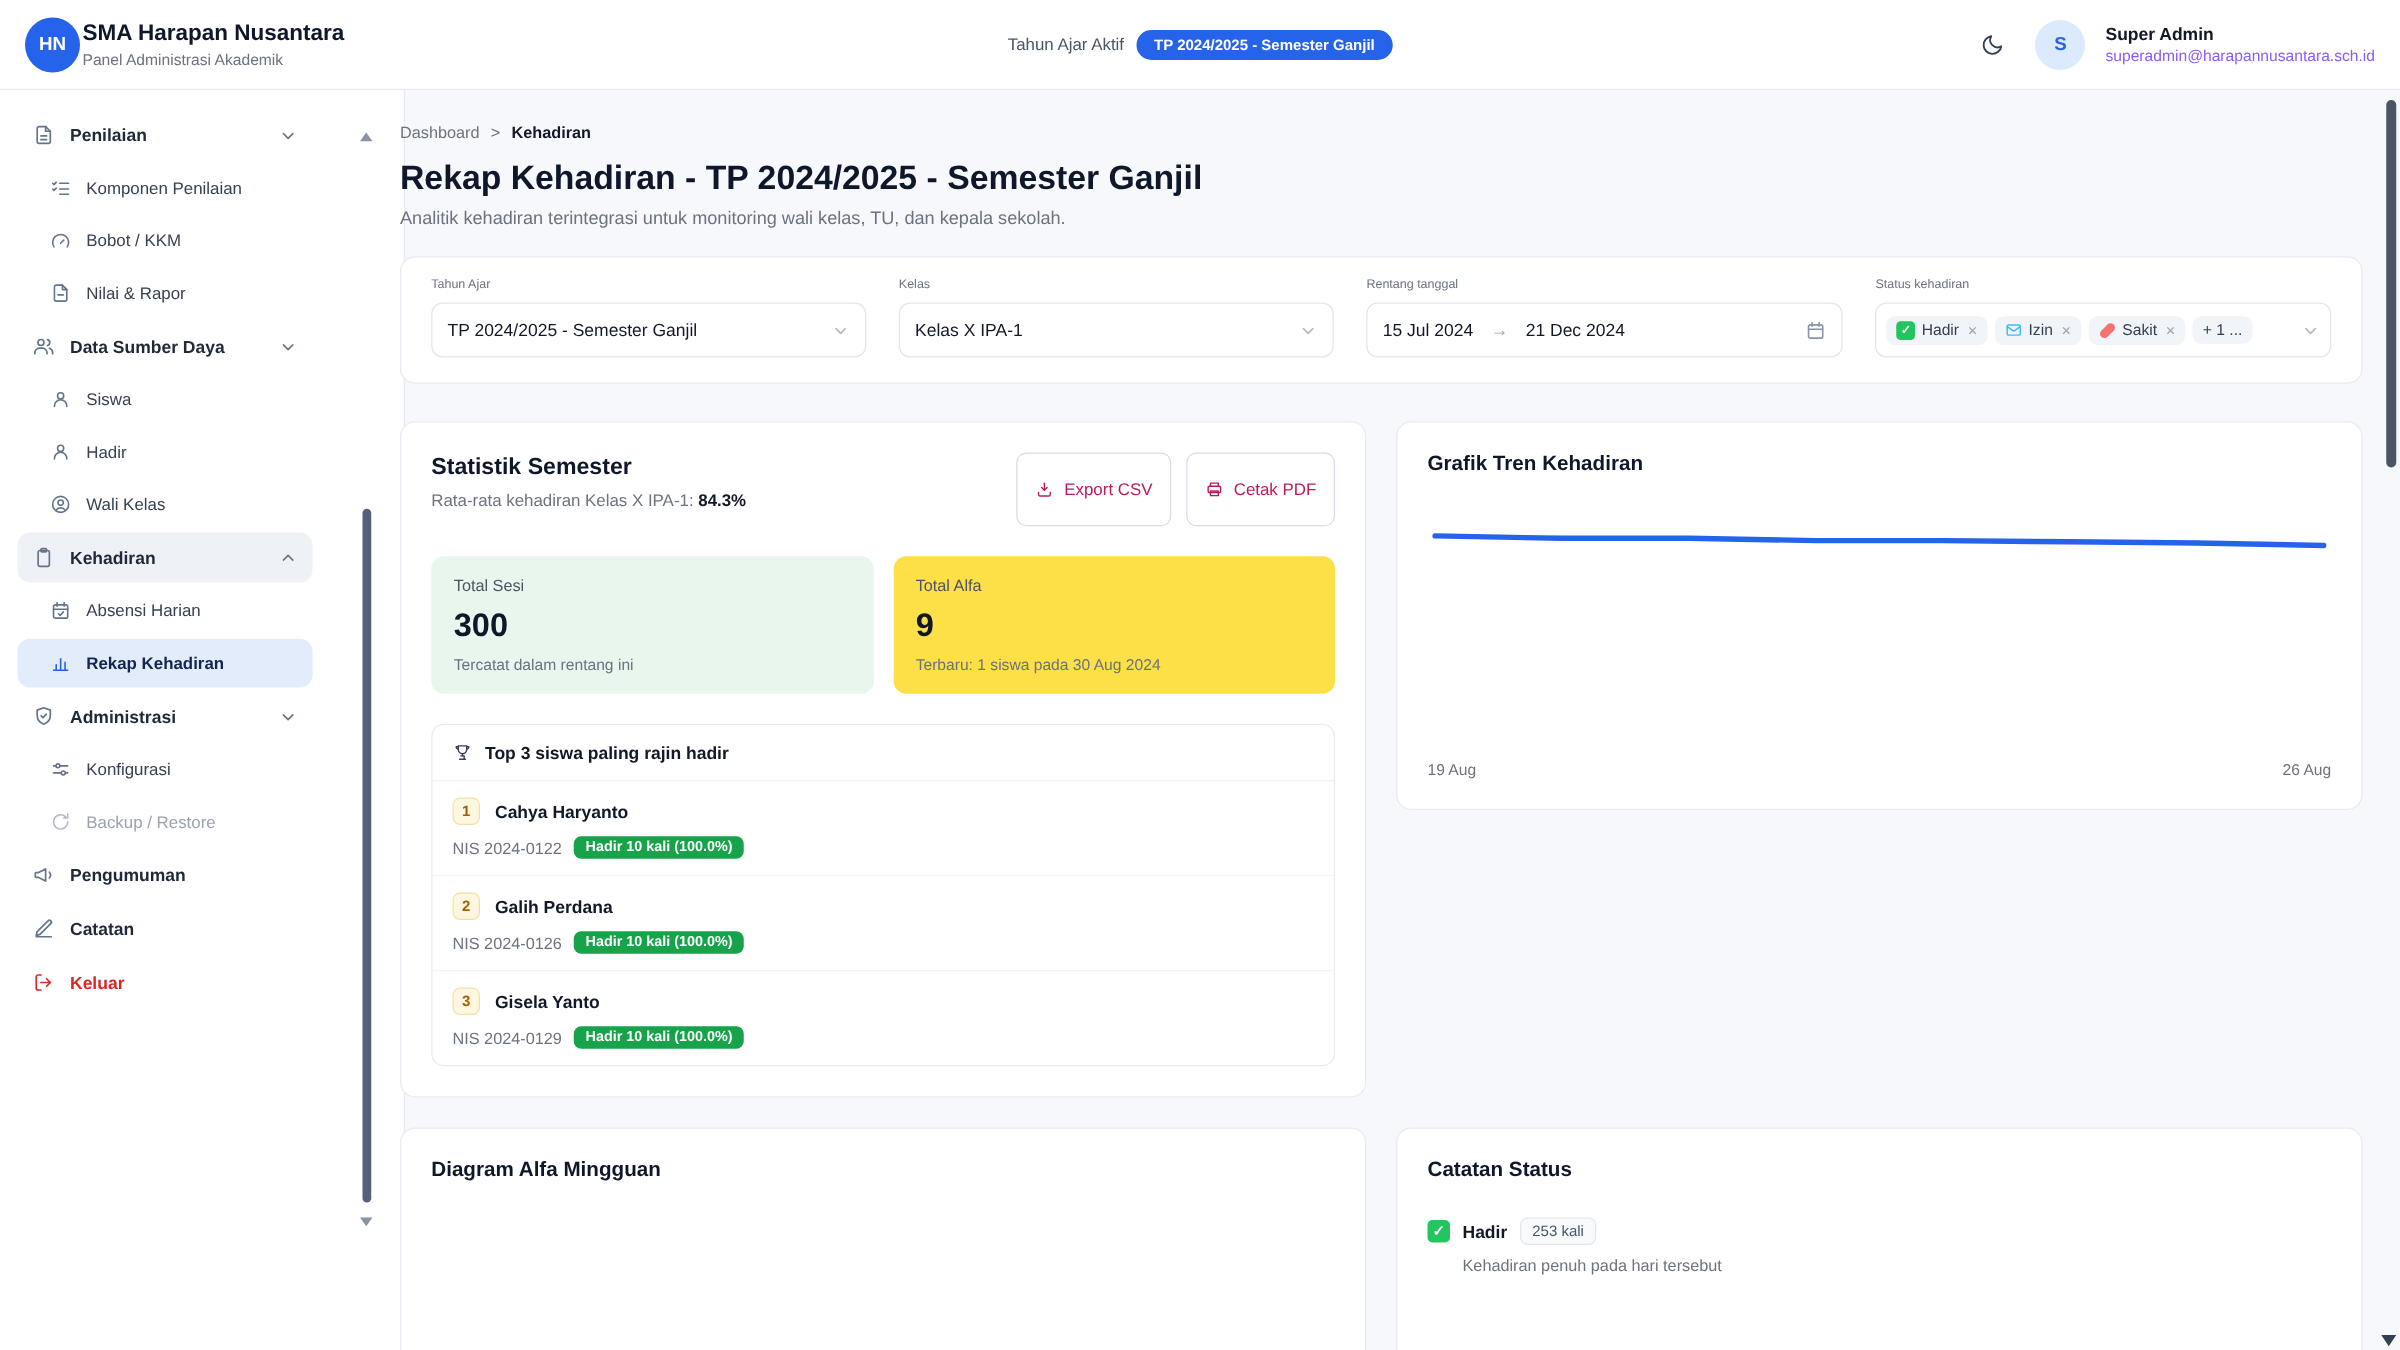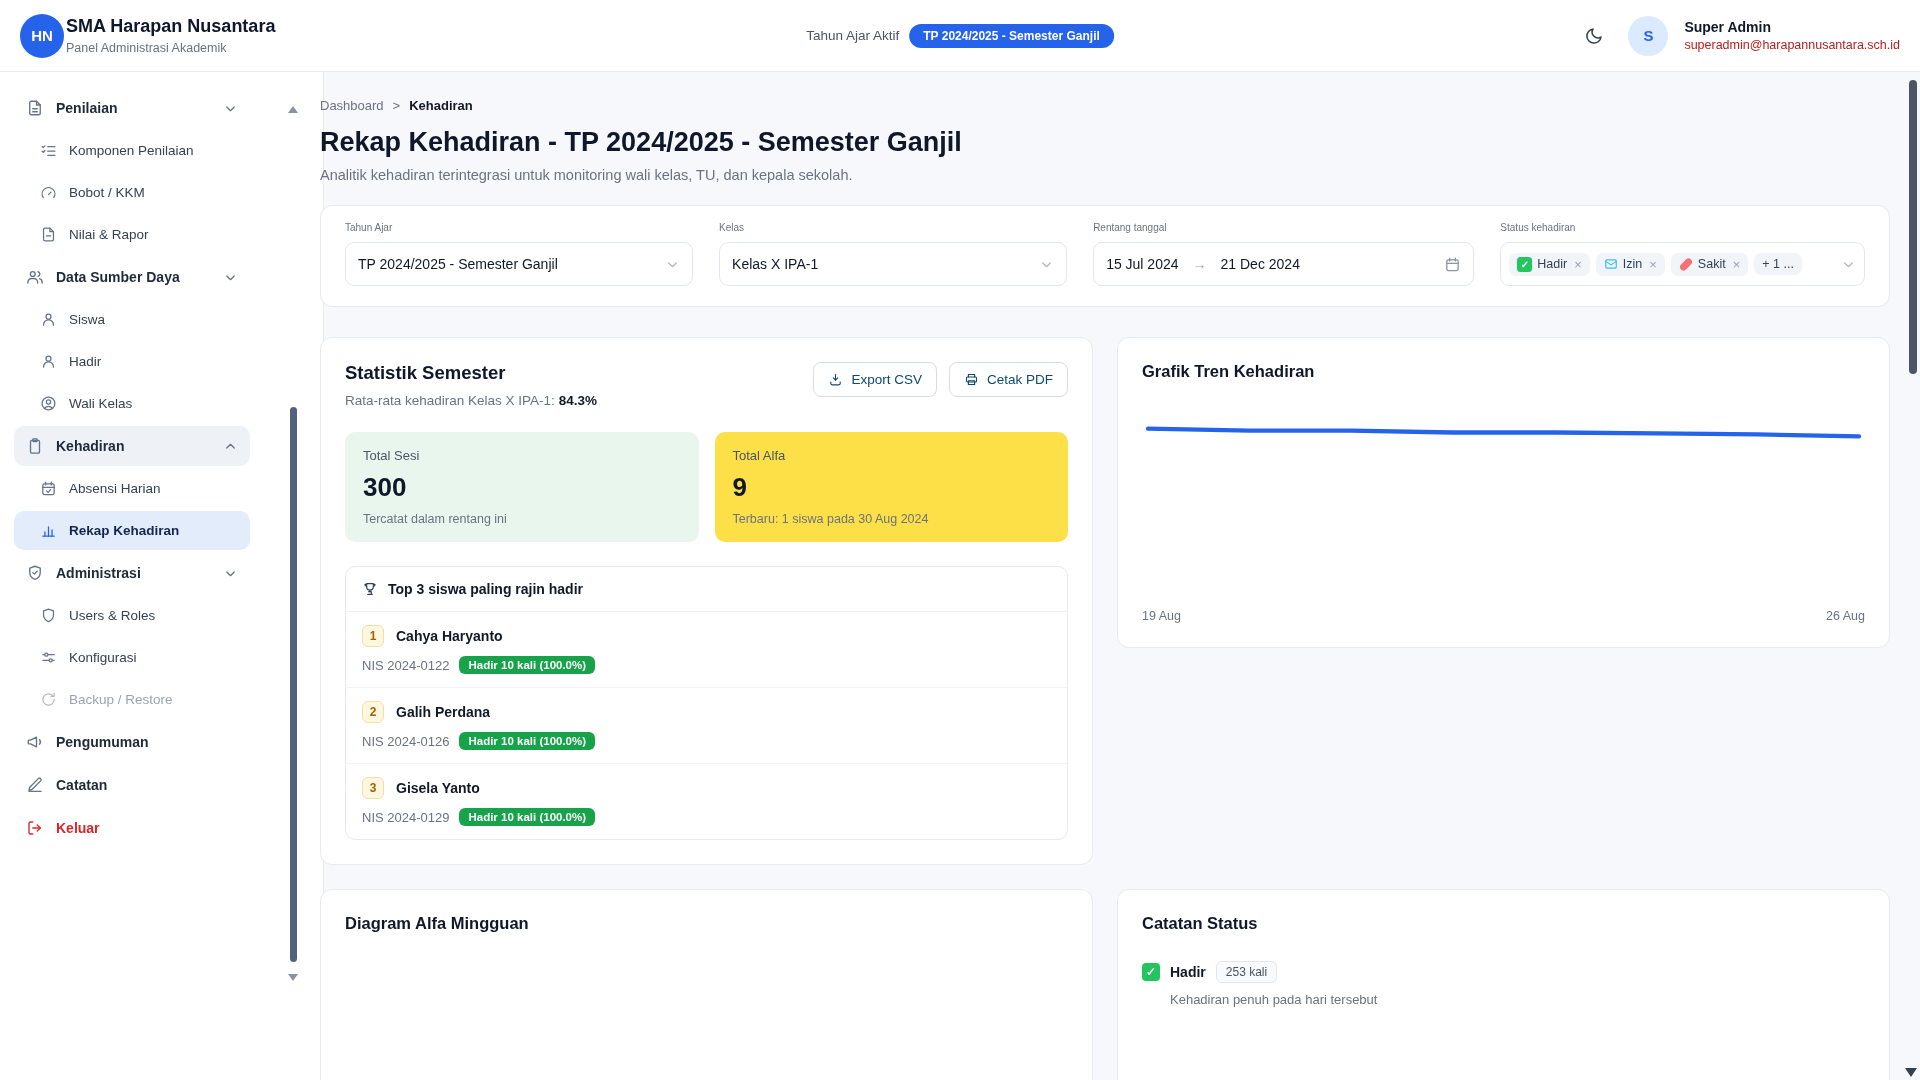--- a/index.html
+++ b/index.html
@@ -12,21 +12,21 @@
   .logo{width:44px;height:44px;border-radius:50%;background:#2563eb;color:#fff;font-weight:bold;font-size:15px;display:flex;align-items:center;justify-content:center}
   .app-title{font-size:18px;font-weight:bold;color:#0f172a}
   .app-subtitle{font-size:12.5px;color:#6b7280;margin-top:4px}
   .header-center{position:absolute;left:50%;top:50%;transform:translate(-50%,-50%);display:flex;align-items:center;gap:10px}
   .year-label{font-size:13.5px;color:#4b5563}
   .year-badge{background:#2563eb;color:#fff;font-size:12px;font-weight:bold;padding:5px 14px;border-radius:999px}
   .header-right{margin-left:auto;display:flex;align-items:center;gap:16px}
   .icon-btn{background:none;border:none;cursor:pointer;width:36px;height:36px;display:flex;align-items:center;justify-content:center;color:#334155}
   .avatar{width:40px;height:40px;border-radius:50%;background:#dbeafe;color:#2563eb;font-weight:bold;font-size:15px;display:flex;align-items:center;justify-content:center;cursor:pointer}
   .user-name{font-size:14px;font-weight:bold;color:#111827}
-  .user-email{font-size:12.5px;color:#b91c1c;margin-top:3px}
+  .user-email{font-size:12.5px;color:#8b5cf6;margin-top:3px}
 
   
   .sidebar{position:absolute;top:72px;left:0;bottom:0;width:324px;background:#fff;border-right:1px solid #e7eaf0;padding:16px 12px 14px 14px}
   .snav{width:236px;display:flex;flex-direction:column;gap:3px}
   .sitem{display:flex;align-items:center;gap:12px;padding:11px 12px;border-radius:10px;font-size:14px;color:#374151;cursor:pointer}
   .sitem .label{flex:1;white-space:nowrap}
   .sitem.group{font-weight:bold;color:#1f2937}
   .sitem.child{padding-left:26px;font-size:13.5px}
   .sitem.active-group{background:#eef2f7}
   .sitem.active{background:#e2ecfb}
@@ -64,21 +64,21 @@
   .env{color:#38bdf8;flex:none}
 
   .cards-row{display:grid;grid-template-columns:1fr 1fr;gap:24px;margin-top:30px;align-items:start}
   .card{background:#fff;border:1px solid #e7eaf0;border-radius:12px;padding:24px}
   .card-title{font-size:16.5px;font-weight:bold;color:#0f172a}
 
   .stats-head{display:flex;align-items:flex-start;justify-content:space-between}
   .stats-title{font-size:18.5px;font-weight:bold;color:#0f172a}
   .stats-sub{font-size:13.5px;color:#6b7280;margin-top:9px}
   .stats-sub b{color:#111827}
-  .btn{display:inline-flex;align-items:center;gap:8px;background:#fff;border:1px solid #d8dde5;border-radius:8px;padding:9px 14px;font-size:13.5px;color:#0c4a6e;cursor:pointer;font-family:inherit}
+  .btn{display:inline-flex;align-items:center;gap:8px;background:#fff;border:1px solid #d8dde5;border-radius:8px;padding:21px 14px;font-size:13.5px;color:#be185d;cursor:pointer;font-family:inherit}
   .btn-row{display:flex;gap:12px}
 
   .stat-row{display:grid;grid-template-columns:1fr 1fr;gap:16px;margin-top:24px}
   .stat{border-radius:10px;padding:16px 18px}
   .stat.green{background:#e9f6ee}
   .stat.red{background:#fde047}
   .slabel{font-size:13px;color:#4b5563}
   .svalue{font-size:26px;font-weight:bold;color:#0f172a;margin-top:9px}
   .scaption{font-size:12.5px;color:#6b7280;margin-top:9px}
 
@@ -251,26 +251,20 @@
       <svg class="sicon" viewBox="0 0 24 24" width="18" height="18" fill="none" stroke="currentColor" stroke-width="1.8" stroke-linecap="round" stroke-linejoin="round">
           <path d="M12 3l7 2.5V11c0 4.5-3 8.2-7 9.5-4-1.3-7-5-7-9.5V5.5z"></path>
           <path d="M9.2 11.5l2 2 3.6-3.8"></path>
         </svg>
       <span class="label">Administrasi</span>
       <svg class="chev" viewBox="0 0 24 24" width="15" height="15" fill="none" stroke="currentColor" stroke-width="2" stroke-linecap="round" stroke-linejoin="round">
           <path d="M6 9.5l6 6 6-6"></path>
         </svg>
     </div>
 
-    <div class="sitem child">
-      <svg class="sicon" viewBox="0 0 24 24" width="17" height="17" fill="none" stroke="currentColor" stroke-width="1.8" stroke-linecap="round" stroke-linejoin="round">
-          <path d="M12 3l7 2.5V11c0 4.5-3 8.2-7 9.5-4-1.3-7-5-7-9.5V5.5z"></path>
-        </svg>
-      <span class="label">Users &amp; Roles</span>
-    </div>
 
     <div class="sitem child">
       <svg class="sicon" viewBox="0 0 24 24" width="17" height="17" fill="none" stroke="currentColor" stroke-width="1.8" stroke-linecap="round" stroke-linejoin="round">
           <path d="M4 8h16M4 16h16"></path>
           <circle cx="9" cy="8" r="2.2" fill="#fff"></circle>
           <circle cx="15" cy="16" r="2.2" fill="#fff"></circle>
         </svg>
       <span class="label">Konfigurasi</span>
     </div>
 

